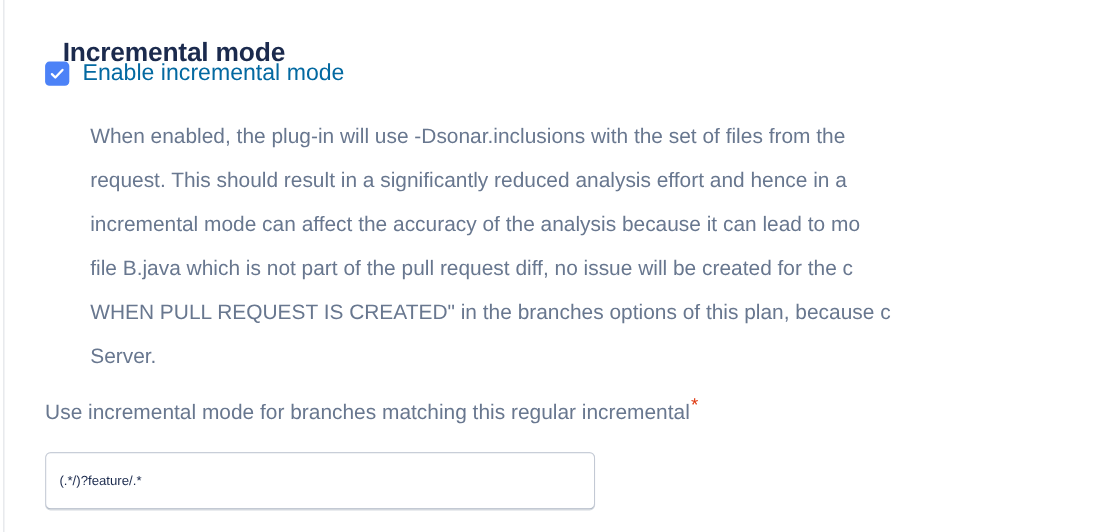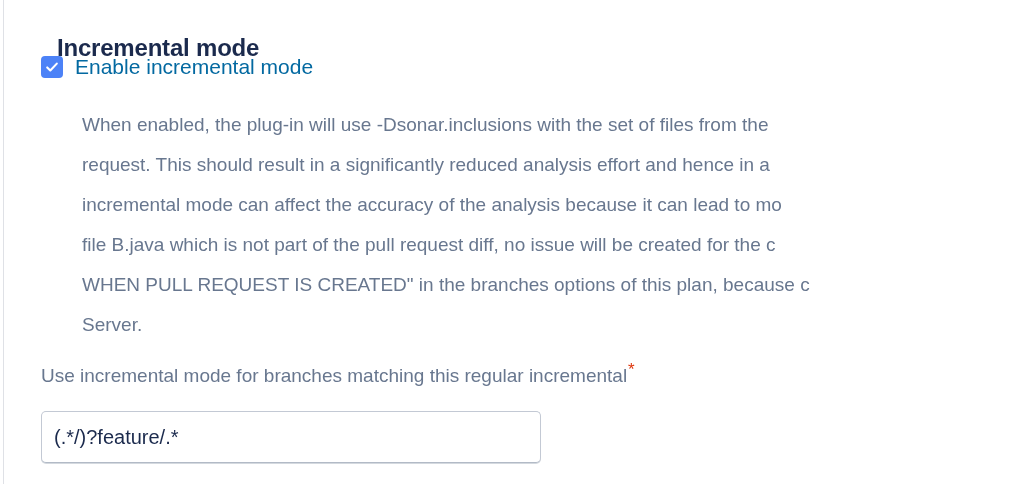--- a/index.html
+++ b/index.html
@@ -136,21 +136,21 @@
 
   .text-input {
     position: absolute;
     left: 41px;
     top: 411px;
     width: 500px;
     height: 52px;
     box-sizing: border-box;
     padding: 0 12px;
     font-family: "Liberation Sans", sans-serif;
-    font-size: 20px;
+    font-size: 12px;
     color: #1b2a4d;
     background: #ffffff;
     border: 1px solid #c3c9d4;
     border-bottom-color: #b2bac6;
     border-radius: 5px;
     outline: none;
     box-shadow: 0 1px 0 rgba(160,170,185,0.45);
   }
 
   .text-input::placeholder {

